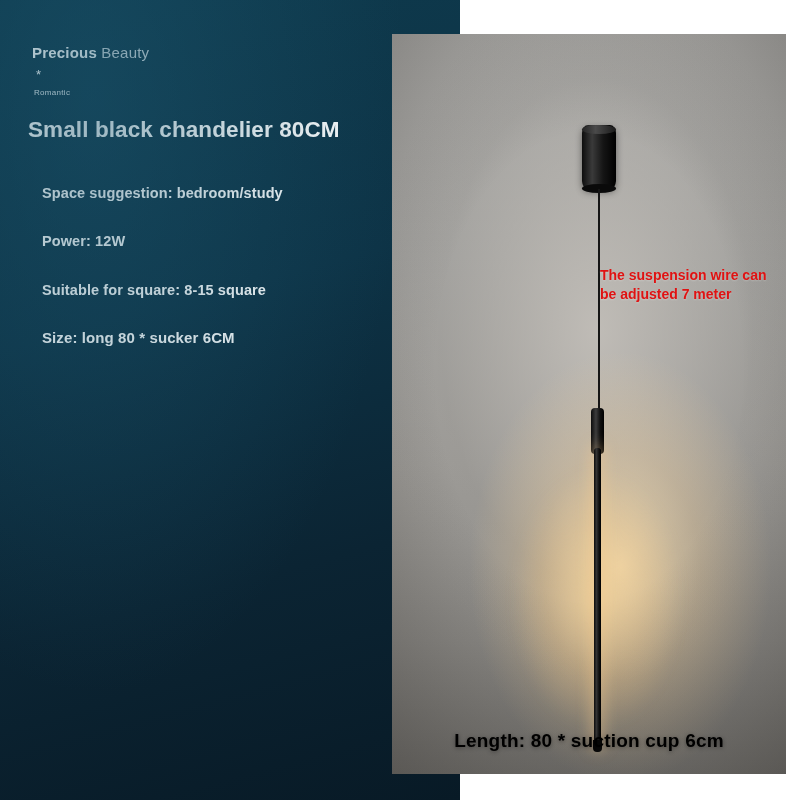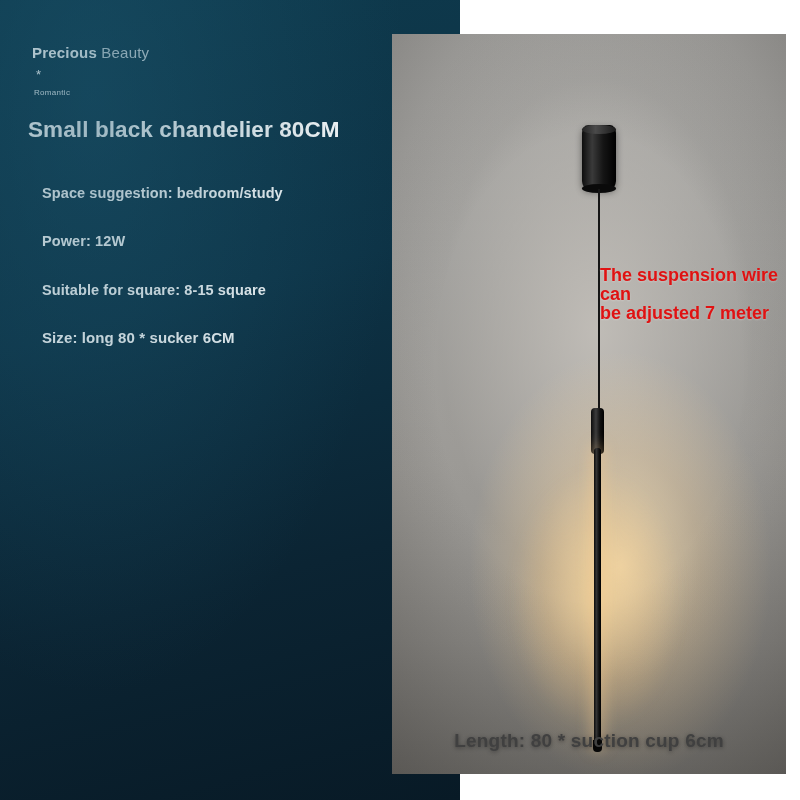--- a/index.html
+++ b/index.html
@@ -194,32 +194,32 @@
   }
 
   
   #annotation {
     position: absolute;
     left: 208px;
     top: 232px;
     width: 180px;
     color: #e01212;
     font-weight: bold;
-    font-size: 18px;
+    font-size: 14px;
     line-height: 19px;
     text-shadow: 0 1px 2px rgba(255,255,255,0.25);
   }
 
   #caption {
     position: absolute;
     left: 0;
     right: 0;
     bottom: 22px;
     text-align: center;
-    color: #404040;
+    color: #000000;
     font-size: 19px;
     font-weight: bold;
     letter-spacing: 0.2px;
     text-shadow: 0 1px 4px rgba(0,0,0,0.4);
   }
 </style>
 </head>
 <body>
 
 <div id="stage">

